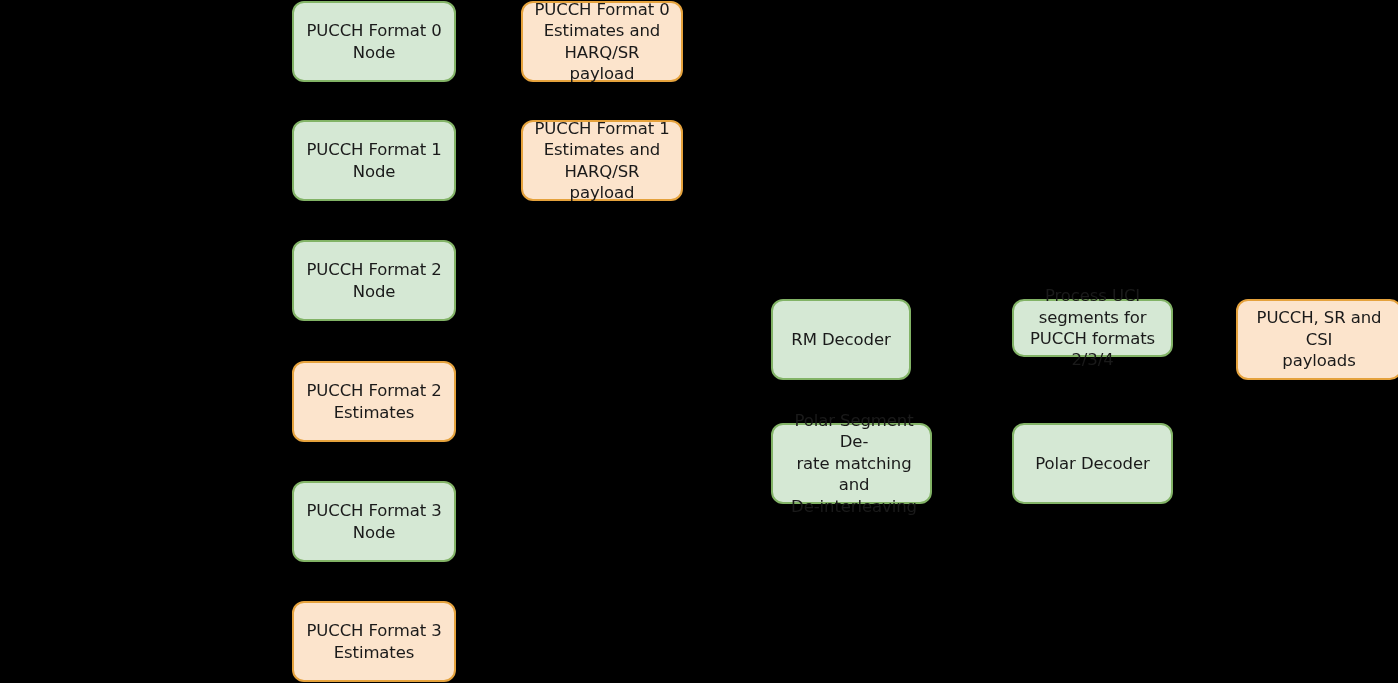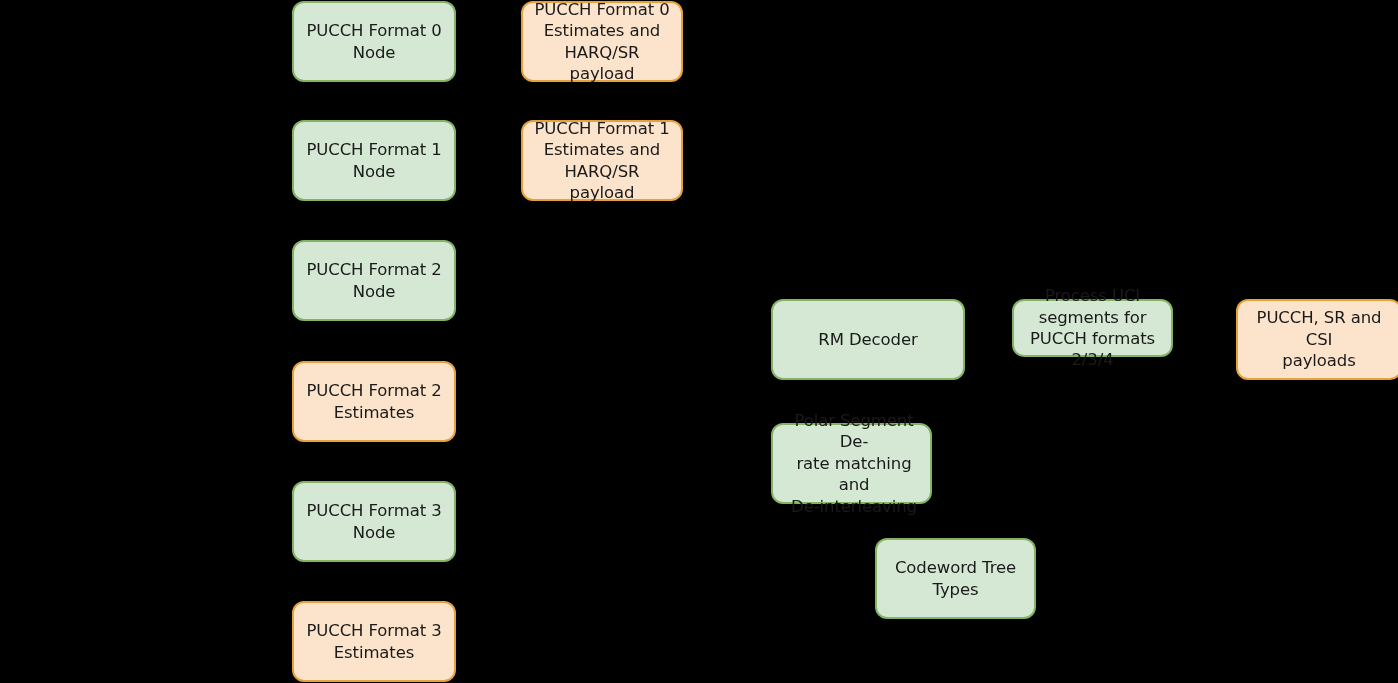--- a/index.html
+++ b/index.html
@@ -64,25 +64,24 @@
 Estimates and
 HARQ/SR payload</span></div>
     <div class="node green" style="left: 292px; top: 240px; width: 164px; height: 81px;"><span class="node-label">PUCCH Format 2
 Node</span></div>
     <div class="node orange" style="left: 292px; top: 361px; width: 164px; height: 81px;"><span class="node-label">PUCCH Format 2
 Estimates</span></div>
     <div class="node green" style="left: 292px; top: 481px; width: 164px; height: 81px;"><span class="node-label">PUCCH Format 3
 Node</span></div>
     <div class="node orange" style="left: 292px; top: 601px; width: 164px; height: 81px;"><span class="node-label">PUCCH Format 3
 Estimates</span></div>
-    <div class="node green" style="left: 771px; top: 299px; width: 194px; height: 81px;"><span class="node-label">RM Decoder</span></div>
+    <div class="node green" style="left: 771px; top: 299px; width: 140px; height: 81px;"><span class="node-label">RM Decoder</span></div>
     <div class="node green" style="left: 1012px; top: 299px; width: 161px; height: 58px;"><span class="node-label">Process UCI
 segments for
 PUCCH formats
 2/3/4</span></div>
     <div class="node orange" style="left: 1236px; top: 299px; width: 166px; height: 81px;"><span class="node-label">PUCCH, SR and CSI
 payloads</span></div>
     <div class="node green" style="left: 771px; top: 423px; width: 161px; height: 81px; padding-left: 14px;"><span class="node-label">Polar Segment De-
 rate matching and
 De-interleaving</span></div>
-    <div class="node green" style="left: 875px; top: 538px; width: 161px; height: 81px;"><span class="node-label">Codeword Tree
-Types</span></div>
+    <div class="node green" style="left: 1012px; top: 423px; width: 161px; height: 81px;"><span class="node-label">Polar Decoder</span></div>
   </div>
 
 </body></html>

